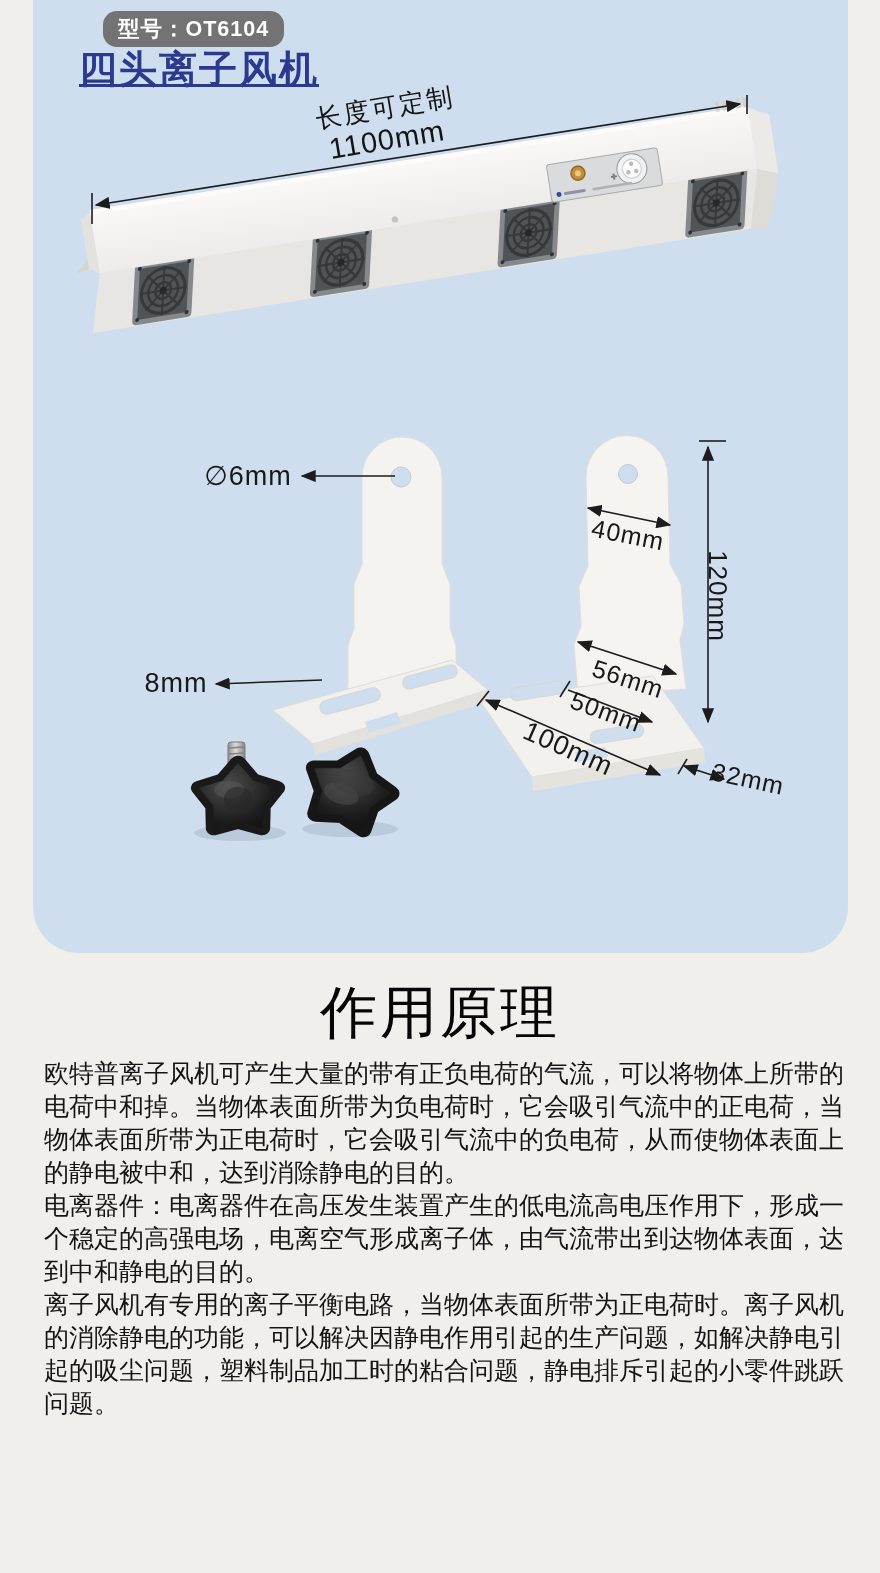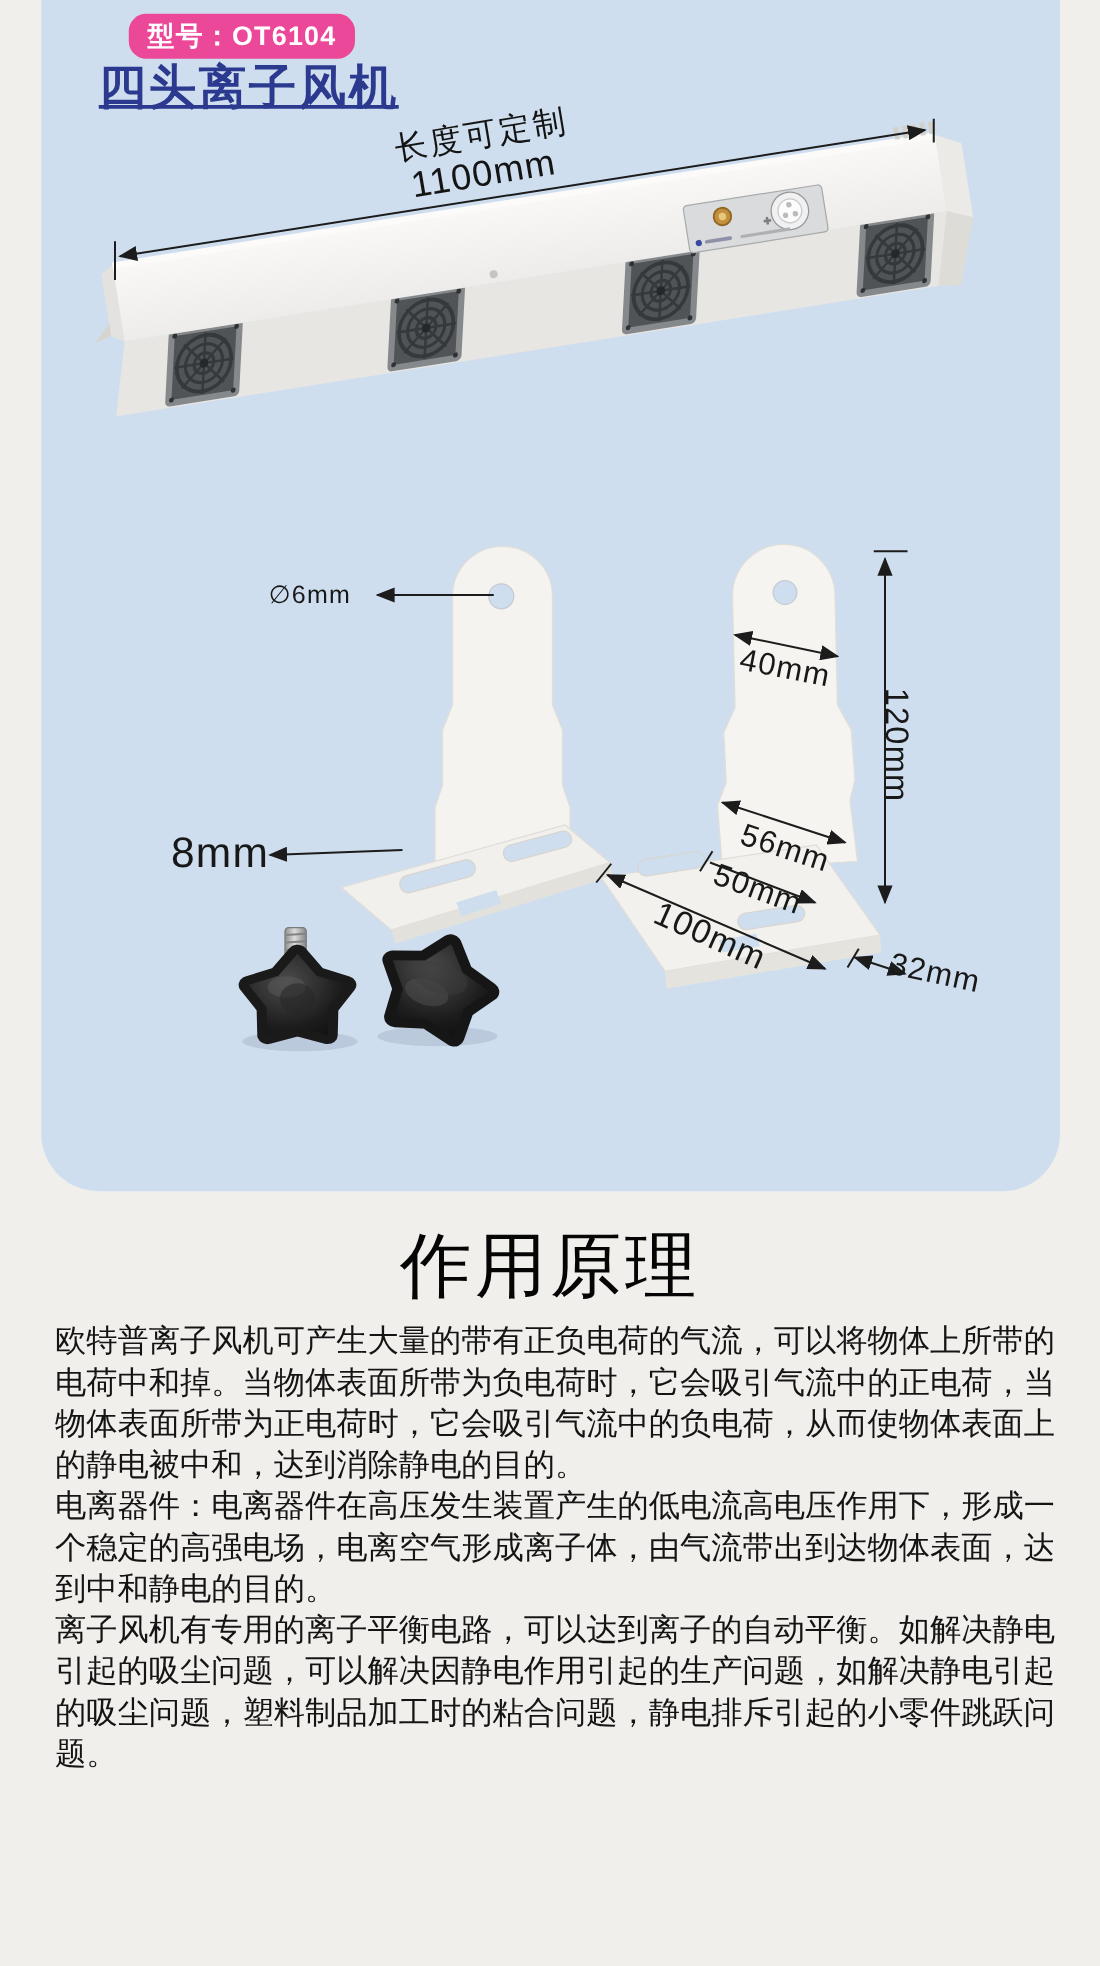--- a/index.html
+++ b/index.html
@@ -1,21 +1,21 @@
 <!DOCTYPE html>
 <html><head>
 <meta charset="utf-8">
 <style>
   html,body { margin:0; padding:0; }
   body { font-family: "Liberation Sans", "DejaVu Sans", sans-serif; }
   .page { position:relative; width:880px; height:1573px; background:#f1efec; overflow:hidden; }
   .panel { position:absolute; left:33px; top:0; width:815px; height:953px;
            background:#cfdeef; border-radius:0 0 46px 46px; }
   .art { position:absolute; left:0; top:0; pointer-events:none; }
-  .badge { position:absolute; left:103px; top:11px; background:#ec4899; color:#ffffff;
+  .badge { position:absolute; left:103px; top:11px; background:#737373; color:#ffffff;
            font-size:21.5px; font-weight:700; padding:3px 15px 4px; border-radius:14px;
            letter-spacing:1px; white-space:nowrap; }
   .h-product { position:absolute; left:79px; top:44px; margin:0; font-size:38px; font-weight:800;
            color:#2b398e; letter-spacing:2px; white-space:nowrap;text-decoration:underline; }
   .h-bracket { position:absolute; left:81px; top:380px; margin:0; font-size:37px; font-weight:800;
            color:#2b398e; letter-spacing:2px; white-space:nowrap; }
   .dim { position:absolute; font-size:25px; color:#181818; letter-spacing:1px; white-space:nowrap;
          transform:translate(-50%,-50%); }
   .note { position:absolute; color:#141414; white-space:nowrap; }
   .principle-title { position:absolute; left:0; top:975px; width:880px; margin:0; text-align:center;
@@ -167,29 +167,29 @@
     </g>
   </svg>
 
   <div class="badge">型号：OT6104</div>
   <h1 class="h-product">四头离子风机</h1>
 
   <div class="note" style="left:385px; top:108px; font-size:26px; transform:translate(-50%,-50%) rotate(-9.5deg); letter-spacing:2px;">长度可定制</div>
   <div class="note" style="left:387px; top:140px; font-size:29px; transform:translate(-50%,-50%) rotate(-9.5deg); letter-spacing:1px;">1100mm</div>
 
 
-  <div class="dim" style="left:248px; top:476px; font-size:20px;">∅6mm</div>
-  <div class="dim" style="left:176px; top:683px; font-size:34px;">8mm</div>
+  <div class="dim" style="left:248px; top:476px; font-size:27px;">∅6mm</div>
+  <div class="dim" style="left:176px; top:683px; font-size:27px;">8mm</div>
   <div class="dim" style="left:628px; top:535px; transform:translate(-50%,-50%) rotate(11deg);">40mm</div>
   <div class="dim" style="left:717px; top:596px; font-size:26px; transform:translate(-50%,-50%) rotate(90deg);">120mm</div>
   <div class="dim" style="left:628px; top:679px; transform:translate(-50%,-50%) rotate(18deg);">56mm</div>
   <div class="dim" style="left:606px; top:712px; transform:translate(-50%,-50%) rotate(20deg);">50mm</div>
   <div class="dim" style="left:568px; top:749px; font-size:27px; transform:translate(-50%,-50%) rotate(24deg);">100mm</div>
   <div class="dim" style="left:748px; top:779px; transform:translate(-50%,-50%) rotate(12deg);">32mm</div>
 
   <h2 class="principle-title">作用原理</h2>
   <div class="copy">
     <p>欧特普离子风机可产生大量的带有正负电荷的气流，可以将物体上所带的电荷中和掉。当物体表面所带为负电荷时，它会吸引气流中的正电荷，当物体表面所带为正电荷时，它会吸引气流中的负电荷，从而使物体表面上的静电被中和，达到消除静电的目的。</p>
     <p>电离器件：电离器件在高压发生装置产生的低电流高电压作用下，形成一个稳定的高强电场，电离空气形成离子体，由气流带出到达物体表面，达到中和静电的目的。</p>
-    <p>离子风机有专用的离子平衡电路，可以达到离子的自动平衡。如解决静电引起的吸尘问题，可以解决因静电作用引起的生产问题，如解决静电引起的吸尘问题，塑料制品加工时的粘合问题，静电排斥引起的小零件跳跃问题。</p>
+    <p>离子风机有专用的离子平衡电路，当物体表面所带为正电荷时。离子风机的消除静电的功能，可以解决因静电作用引起的生产问题，如解决静电引起的吸尘问题，塑料制品加工时的粘合问题，静电排斥引起的小零件跳跃问题。</p>
   </div>
 
 </div>
 
 </body></html>

